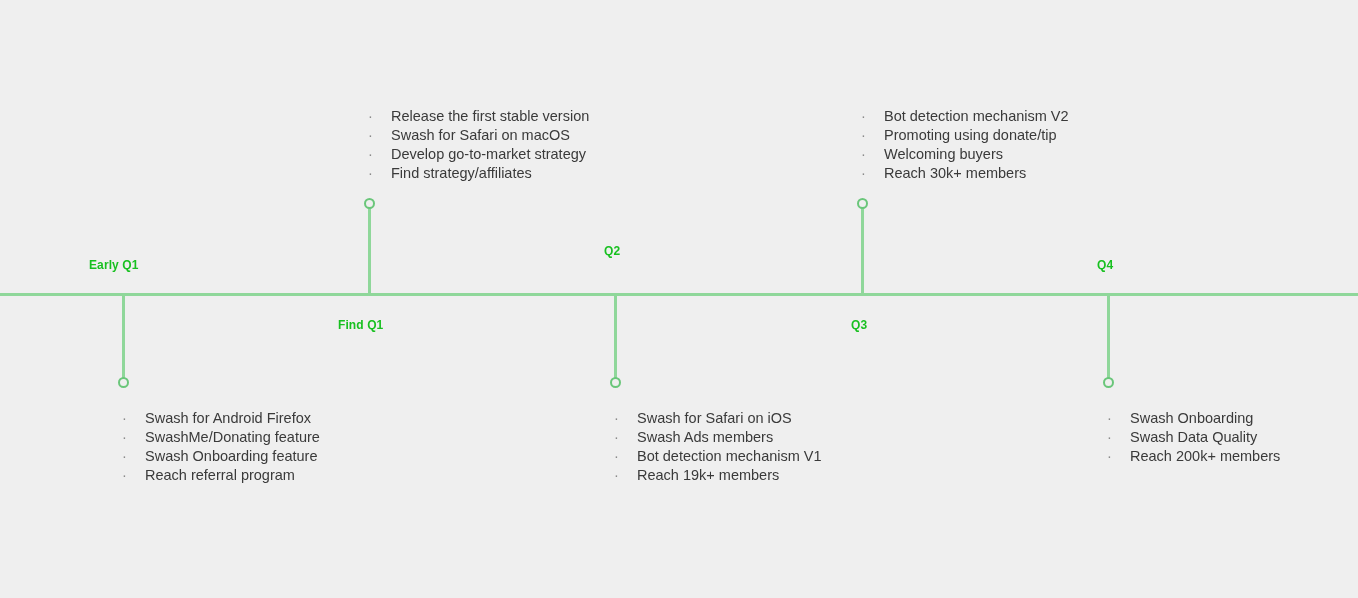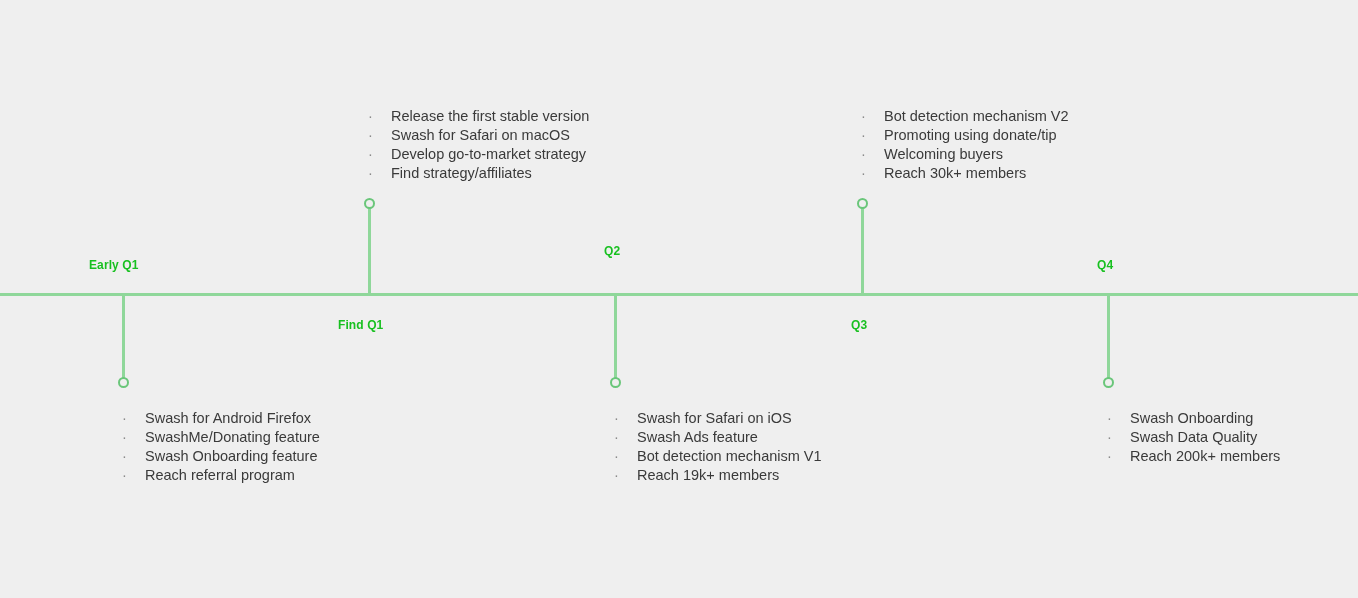--- a/index.html
+++ b/index.html
@@ -109,21 +109,21 @@
       <li><span class="bullet">·</span><span>Find strategy/affiliates</span></li>
     </ul>
   </div>
 
   <div class="stem" style="left:614px; top:296px; height:86px;"></div>
   <div class="node" style="left:610px; top:377px;"></div>
   <div class="qlabel" style="left:604px; top:244px;">Q2</div>
   <div class="block" style="left:614px; top:409px;">
     <ul>
       <li><span class="bullet">·</span><span>Swash for Safari on iOS</span></li>
-      <li><span class="bullet">·</span><span>Swash Ads feature</span></li>
+      <li><span class="bullet">·</span><span>Swash Ads members</span></li>
       <li><span class="bullet">·</span><span>Bot detection mechanism V1</span></li>
       <li><span class="bullet">·</span><span>Reach 19k+ members</span></li>
     </ul>
   </div>
 
   <div class="stem" style="left:861px; top:205px; height:89px;"></div>
   <div class="node" style="left:857px; top:198px;"></div>
   <div class="qlabel" style="left:851px; top:318px;">Q3</div>
   <div class="block" style="left:861px; top:107px;">
     <ul>

